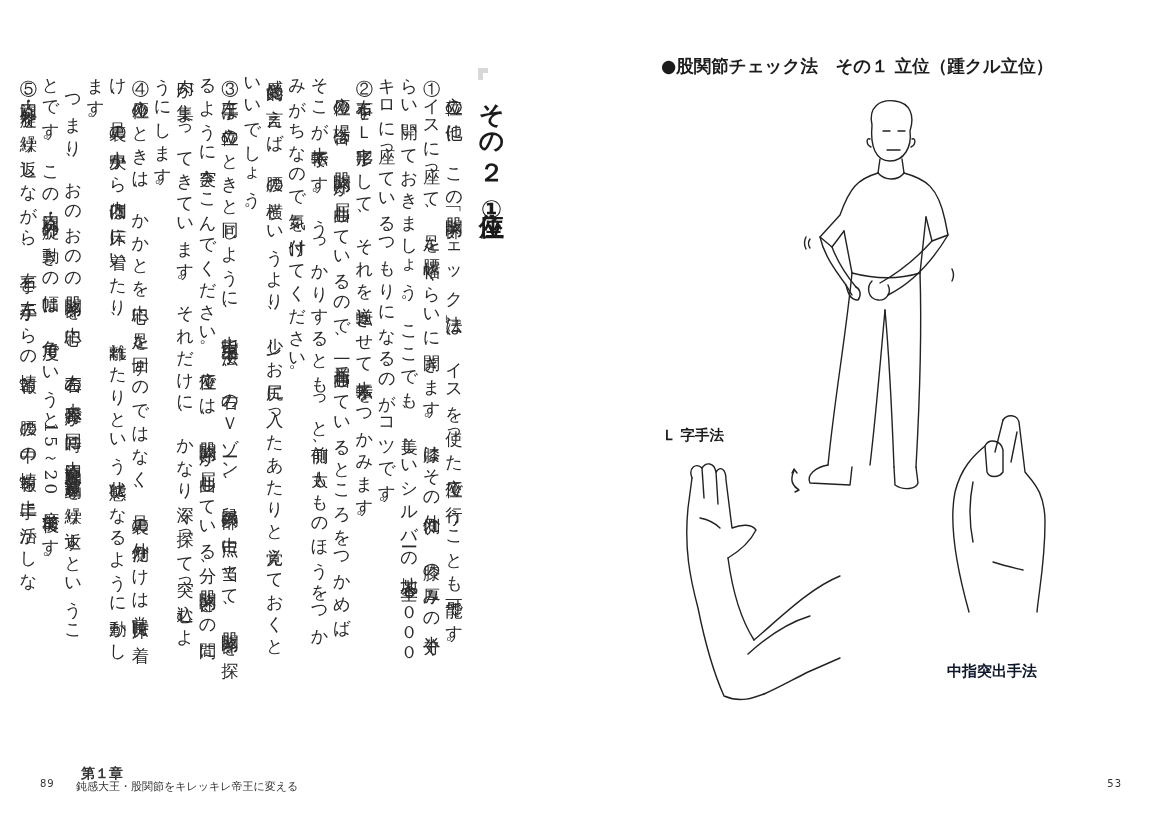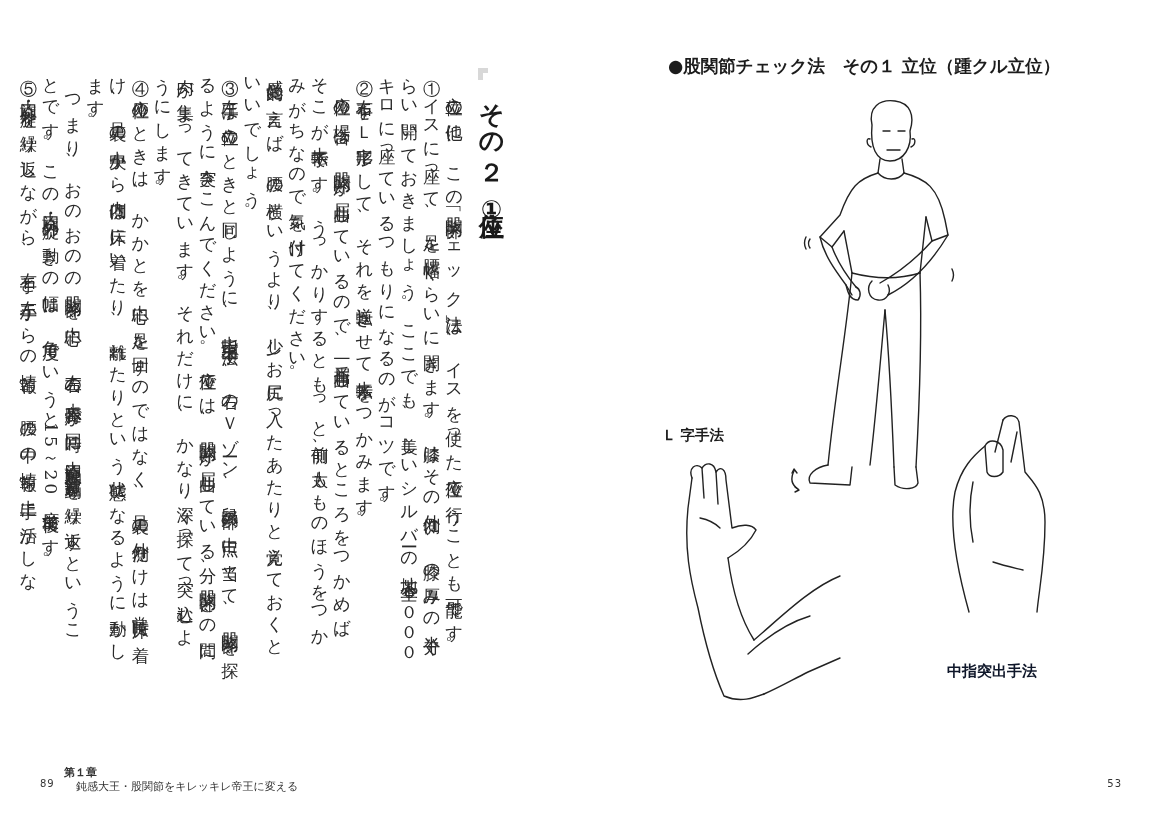--- a/index.html
+++ b/index.html
@@ -31,31 +31,31 @@
       position:absolute; top:68px; left:478px; width:10px; height:12px;
       background:#d8d8d8;
     }
     .head-mark::after{ content:""; position:absolute; left:5px; top:5px; width:5px; height:7px; background:#fff;}
     .section-head .gap { display:inline-block; height:22px; }
 
     .footer-num-left {
       position:absolute; left:24px; top:778px; font-family:"DejaVu Sans", sans-serif; font-size:10px; color:#333; letter-spacing:1px;margin-left:16px;
     }
     .footer-chapter {
-      position:absolute; left:64px; top:765px; font-family:"DejaVu Sans", sans-serif; font-size:11px; font-weight:bold; color:#333;
+      position:absolute; left:81px; top:765px; font-family:"DejaVu Sans", sans-serif; font-size:14px; font-weight:bold; color:#333;
     }
     .footer-title {
       position:absolute; left:76px; top:779px; font-family:"DejaVu Sans", sans-serif; font-size:11px; color:#333;
     }
     .footer-num-right {
       position:absolute; right:28px; top:778px; font-family:"DejaVu Sans", sans-serif; font-size:10px; color:#333; letter-spacing:1px;
     }
 
     .fig-title {
-      position:absolute; left:93px; top:54px;
+      position:absolute; left:86px; top:54px;
       font-family:"DejaVu Sans", sans-serif; font-weight:bold; font-size:17.5px; color:#1c1c1c; white-space:nowrap;
     }
     .label-l { position:absolute; left:87px; top:426px; font-family:Liberation Sans, sans-serif; font-weight:bold; font-size:14.5px; color:#1c1c1c; }
     .label-m { position:absolute; left:372px; top:662px; font-family:"DejaVu Sans", sans-serif; font-weight:bold; font-size:15px; color:#0f172a; }
 
     svg.ill { position:absolute; }
     svg.ill path, svg.ill ellipse, svg.ill line, svg.ill polyline { fill:none; stroke:#222; stroke-width:1.4; stroke-linecap:round; stroke-linejoin:round; }
   </style>
 </head>
 <body>

